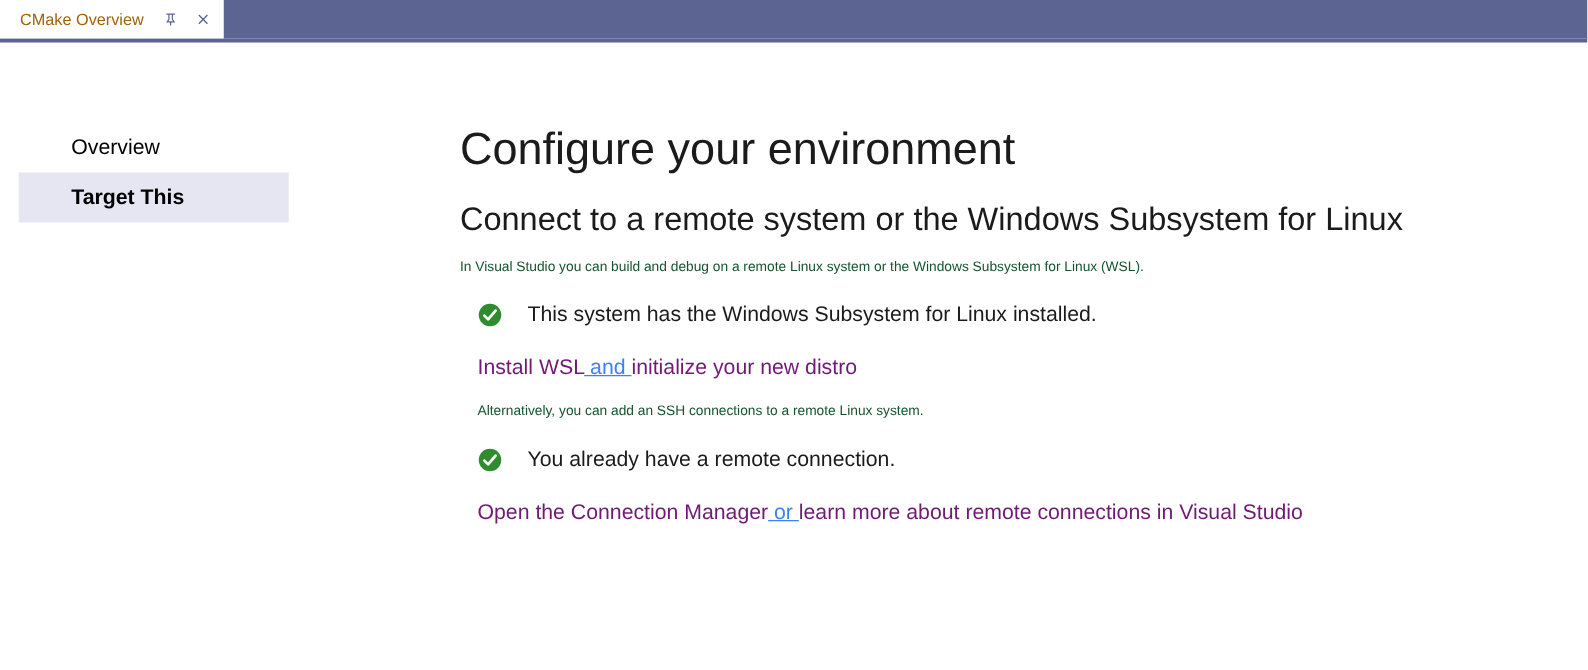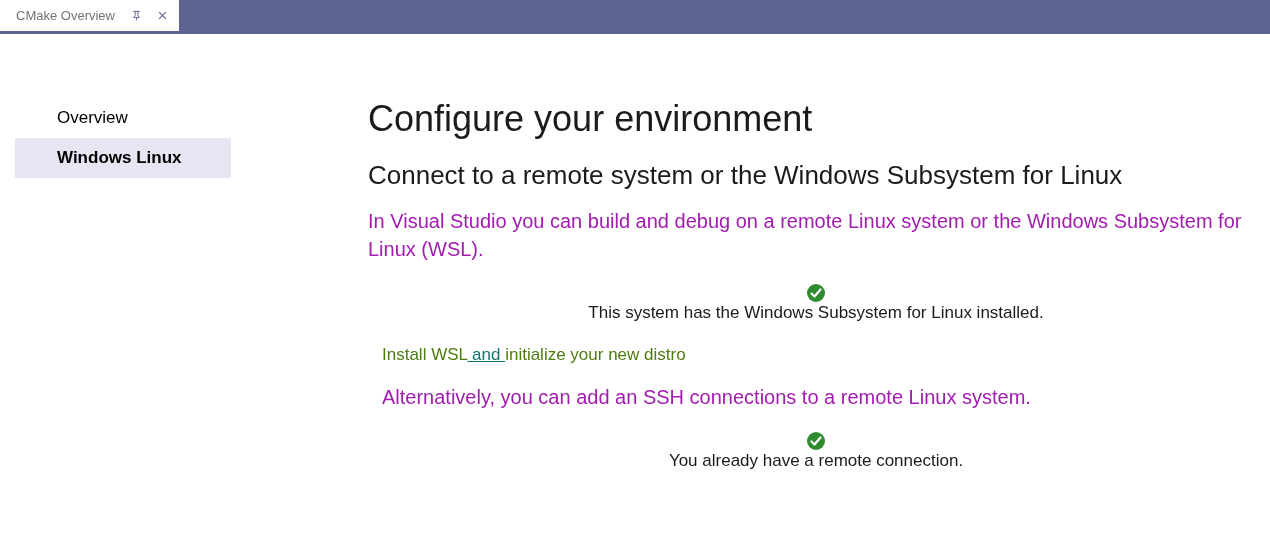--- a/index.html
+++ b/index.html
@@ -17,21 +17,21 @@
     }
     .titlebar {
       background: #5c6591;
       height: 31px;
       display: flex;
       align-items: stretch;
       border-bottom: 1px solid #5c6591;
     }
     .tab {
       background: #ffffff;
-      color: #737373;
+      color: #a16207;
       display: flex;
       align-items: center;
       padding: 0 8px 0 16px;
       font-size: 13px;
       height: 31px;
       gap: 10px;
       border-top: 0;
     }
     .tab-label {
       margin-right: 4px;
@@ -105,51 +105,51 @@
       color: #1b1b1b;
       margin-bottom: 54px;
     }
     .section-title {
       font-size: 26px;
       font-weight: 400;
       color: #1b1b1b;
       margin-bottom: 16px;
     }
     .section-para {
-      font-size: 20px;
-      color: #a21caf;
+      font-size: 11px;
+      color: #14532d;
       margin-bottom: 20px;
       line-height: 1.4;
     }
     .status-row {
       display: flex;
       align-items: center;
+      gap: 20px;
       margin: 0 0 22px 14px;
       font-size: 17px;
-      flex-direction: column;
     }
     .check-icon {
       width: 20px;
       height: 20px;
       flex-shrink: 0;
     }
     .check-icon svg {
       display: block;
     }
     .link-row {
       font-size: 17px;
       margin: 0 0 18px 14px;
     }
     a.link {
-      color: #4d7c0f;
+      color: #701a75;
       text-decoration: none;
       cursor: pointer;
     }
     .plain {
-      color: #0f766e;
+      color: #3b82f6;
       text-decoration: underline;
     }
   </style>
 </head>
 <body>
 
 <div class="titlebar">
   <div class="tab">
     <span class="tab-label">CMake Overview</span>
     <span class="tab-icon">
@@ -165,21 +165,21 @@
   </div>
 </div>
 
 <div class="content-area">
 
   <div class="sidebar">
     <div class="sidebar-item">
       <span>Overview</span>
     </div>
     <div class="sidebar-item active">
-      <span>Windows Linux</span>
+      <span>Target This</span>
     </div>
   </div>
 
   <div class="main">
     <h1 class="page-title">Configure your environment</h1>
 
     <h2 class="section-title">Connect to a remote system or the Windows Subsystem for Linux</h2>
     <div class="section-para">In Visual Studio you can build and debug on a remote Linux system or the Windows Subsystem for Linux (WSL).</div>
 
     <div class="status-row">
@@ -201,15 +201,18 @@
     <div class="status-row">
       <span class="check-icon">
         <svg viewBox="0 0 20 20">
           <circle cx="10" cy="10" r="9" fill="#2e8b2e"></circle>
           <path d="M5.5 10.5l3 3 6-7" stroke="#ffffff" stroke-width="2.2" fill="none" stroke-linecap="round" stroke-linejoin="round"></path>
         </svg>
       </span>
       <span>You already have a remote connection.</span>
     </div>
 
+    <div class="link-row">
+      <a class="link">Open the Connection Manager</a><span class="plain"> or </span><a class="link">learn more about remote connections in Visual Studio</a>
+    </div>
   </div>
 
 </div>
 
 </body></html>

